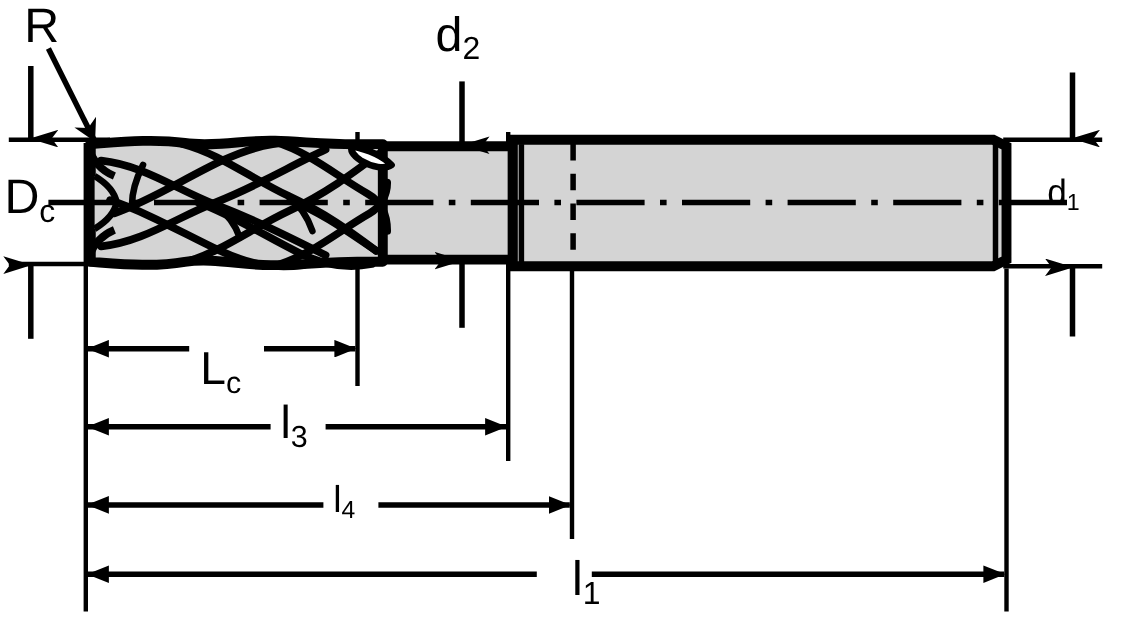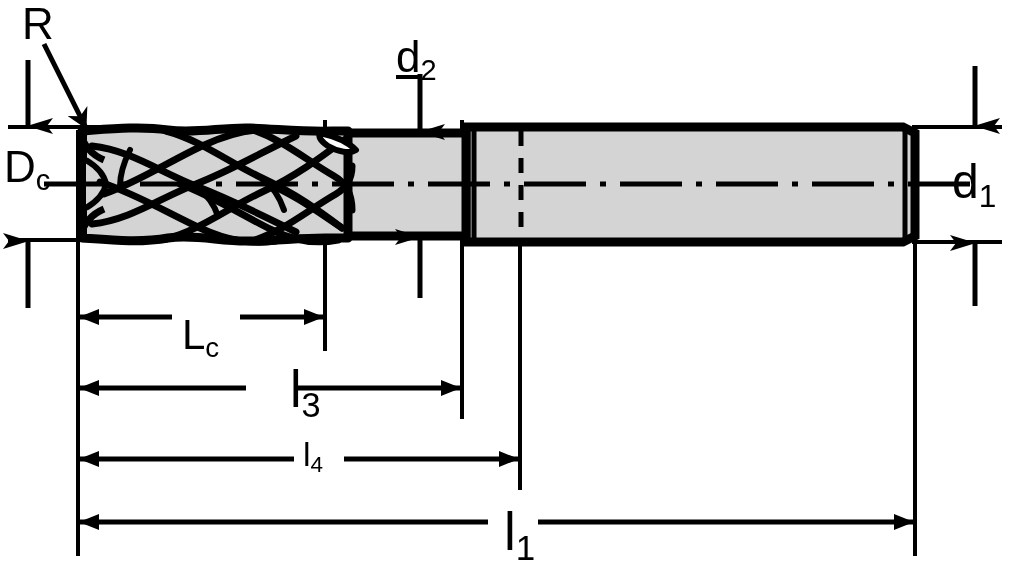--- a/index.html
+++ b/index.html
@@ -34,27 +34,27 @@
     user-select: none;
   }
   .dim-label .sub {
     font-size: 0.66em;
     vertical-align: baseline;
     position: relative;
     top: 0.28em;
     letter-spacing: 0;
   }
   .lbl-R      { left: 22px;  top: 2px;   font-size: 44px; }
-  .lbl-Dc     { left: 4px;   top: 145px; font-size: 44px; }
-  .lbl-d2     { left: 396px; top: 35px;  font-size: 44px; text-decoration: underline; }
-  .lbl-d1     { left: 952px; top: 158px; font-size: 48px; }
+  .lbl-Dc     { left: 4px;   top: 158px; font-size: 44px; }
+  .lbl-d2     { left: 396px; top: 10px;  font-size: 44px; }
+  .lbl-d1     { left: 952px; top: 158px; font-size: 32px; }
   .lbl-Lc     { left: 182px; top: 314px; font-size: 42px; }
-  .lbl-l3     { left: 255px; top: 363px; font-size: 52px; margin-left: 35px; }
+  .lbl-l3     { left: 255px; top: 363px; font-size: 42px; }
   .lbl-l4     { left: 303px; top: 437px; font-size: 34px; }
-  .lbl-l1     { left: 504px; top: 505px; font-size: 53px; }
+  .lbl-l1     { left: 520px; top: 505px; font-size: 44px; }
 </style>
 </head>
 <body>
 
 <div id="drawing-root">
 
   <svg id="tool-svg" viewBox="0 0 1024 569">
 
     <g stroke="#000" stroke-width="4" fill="none">
 

